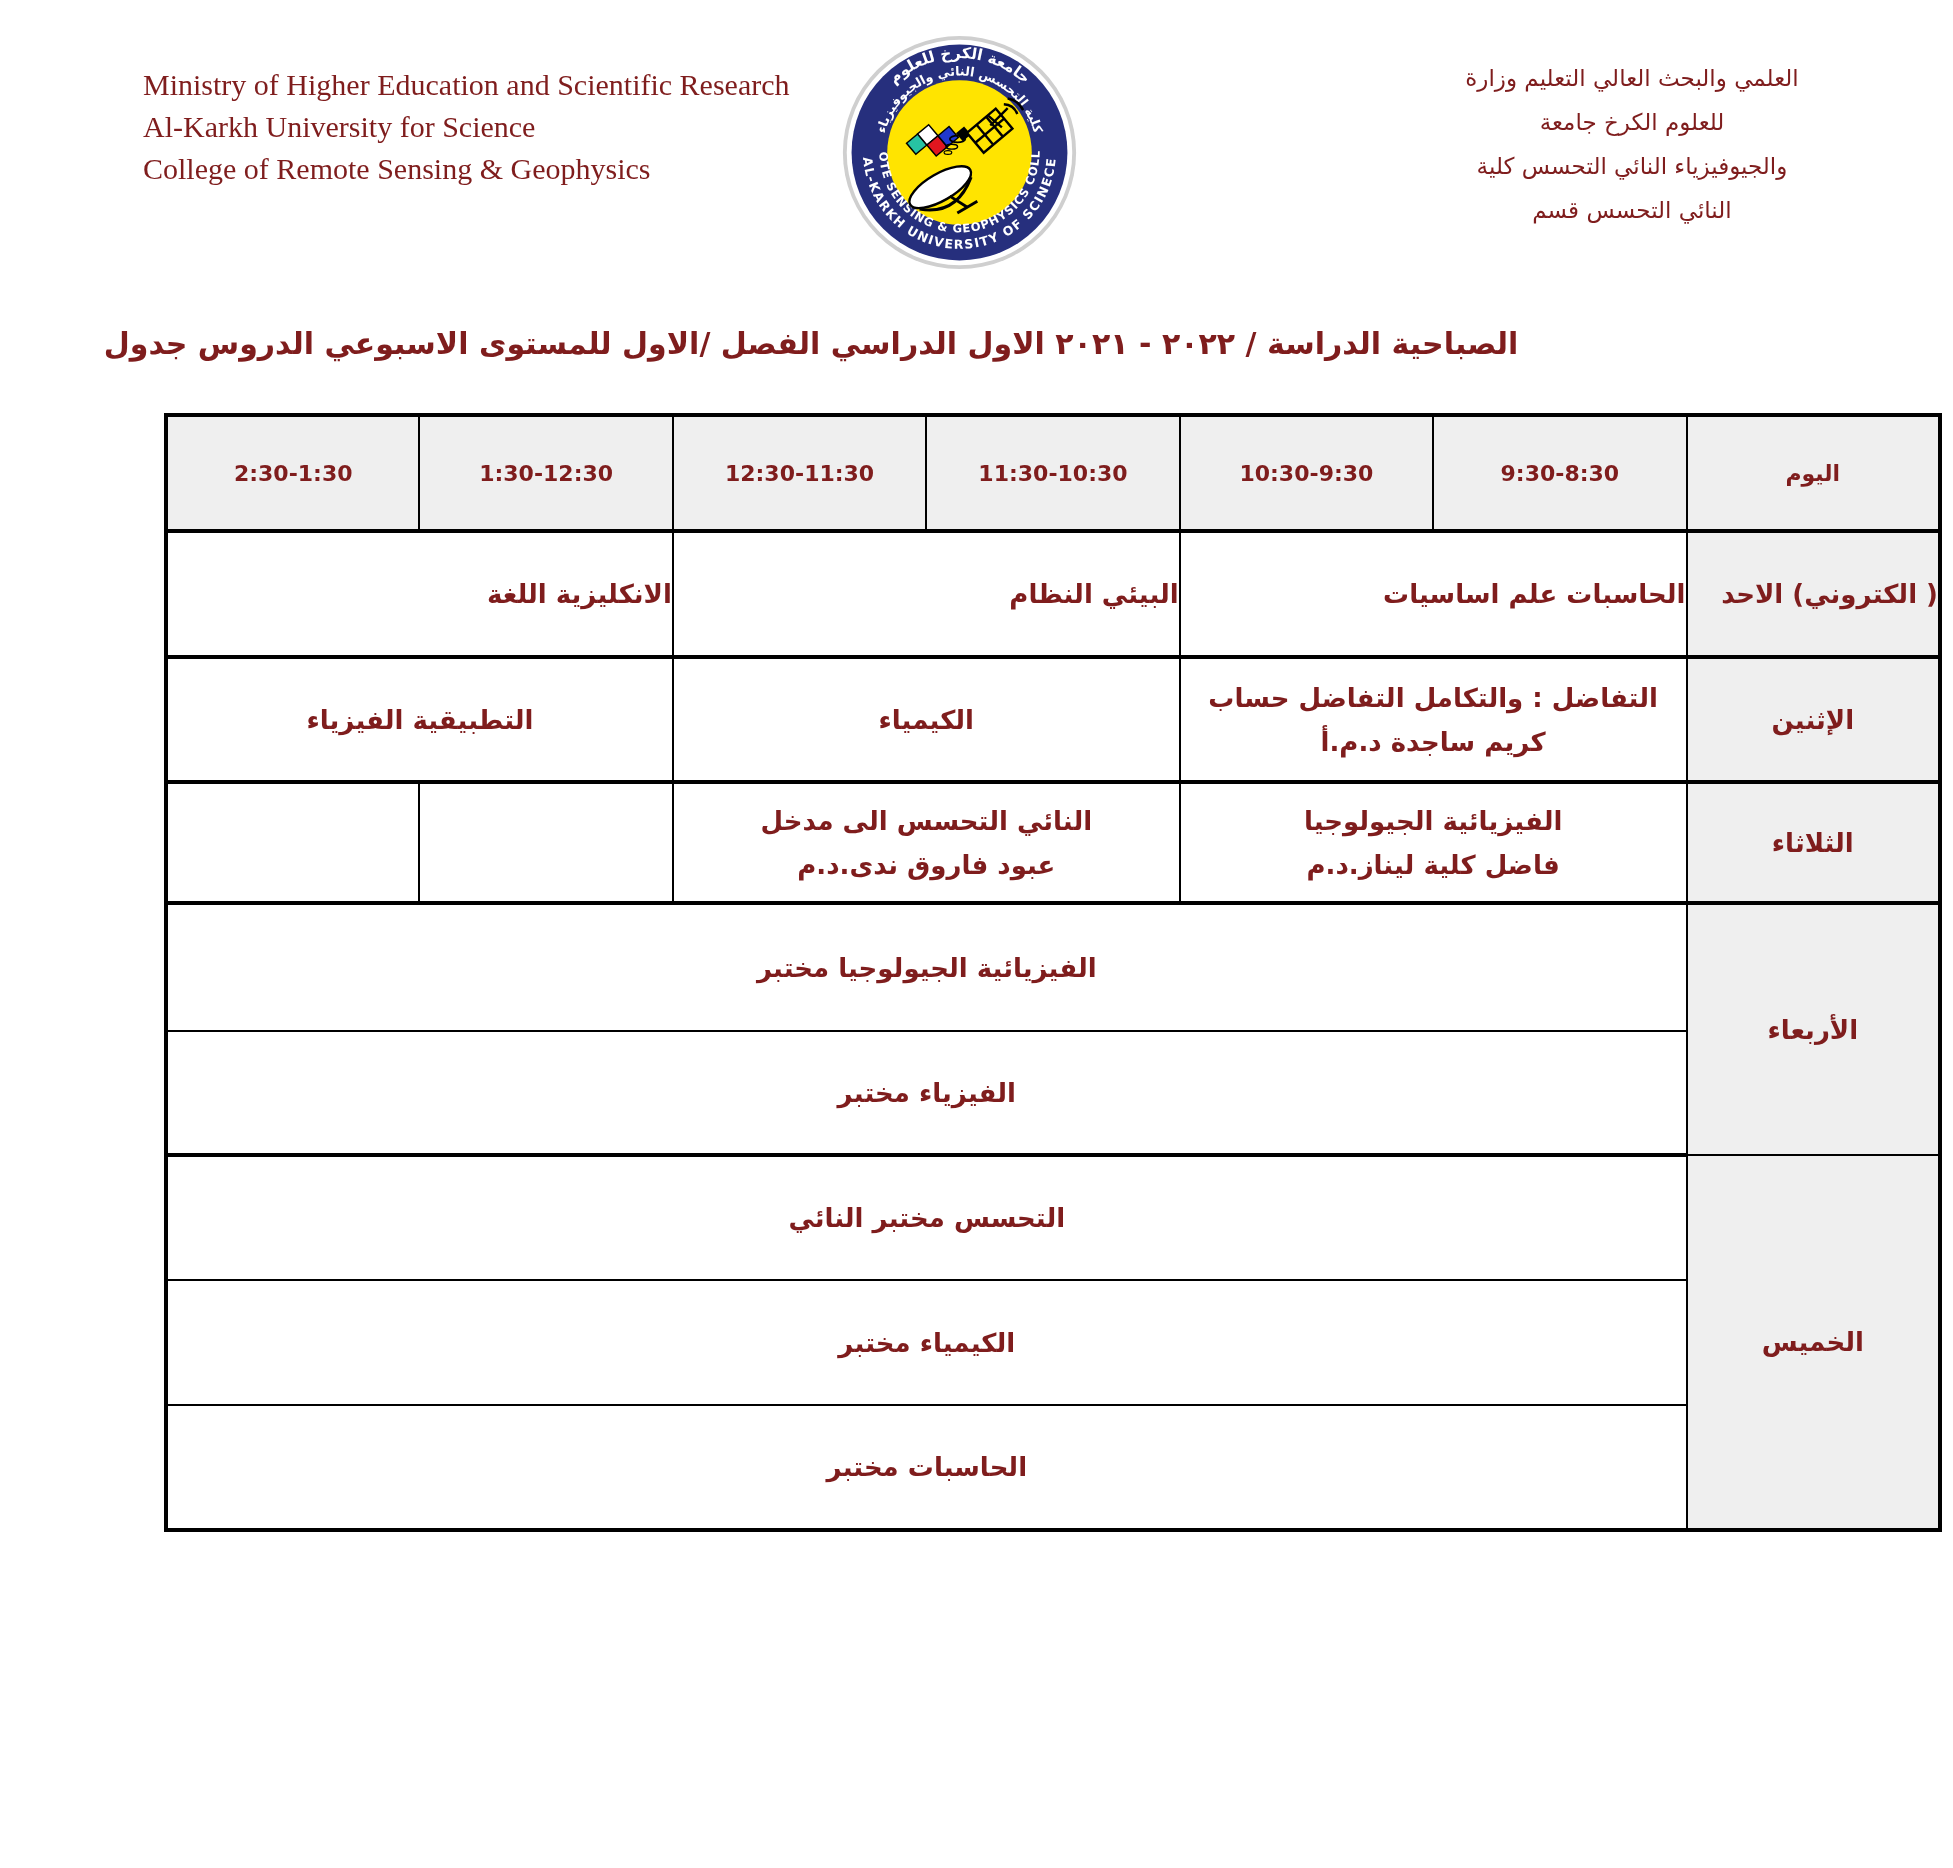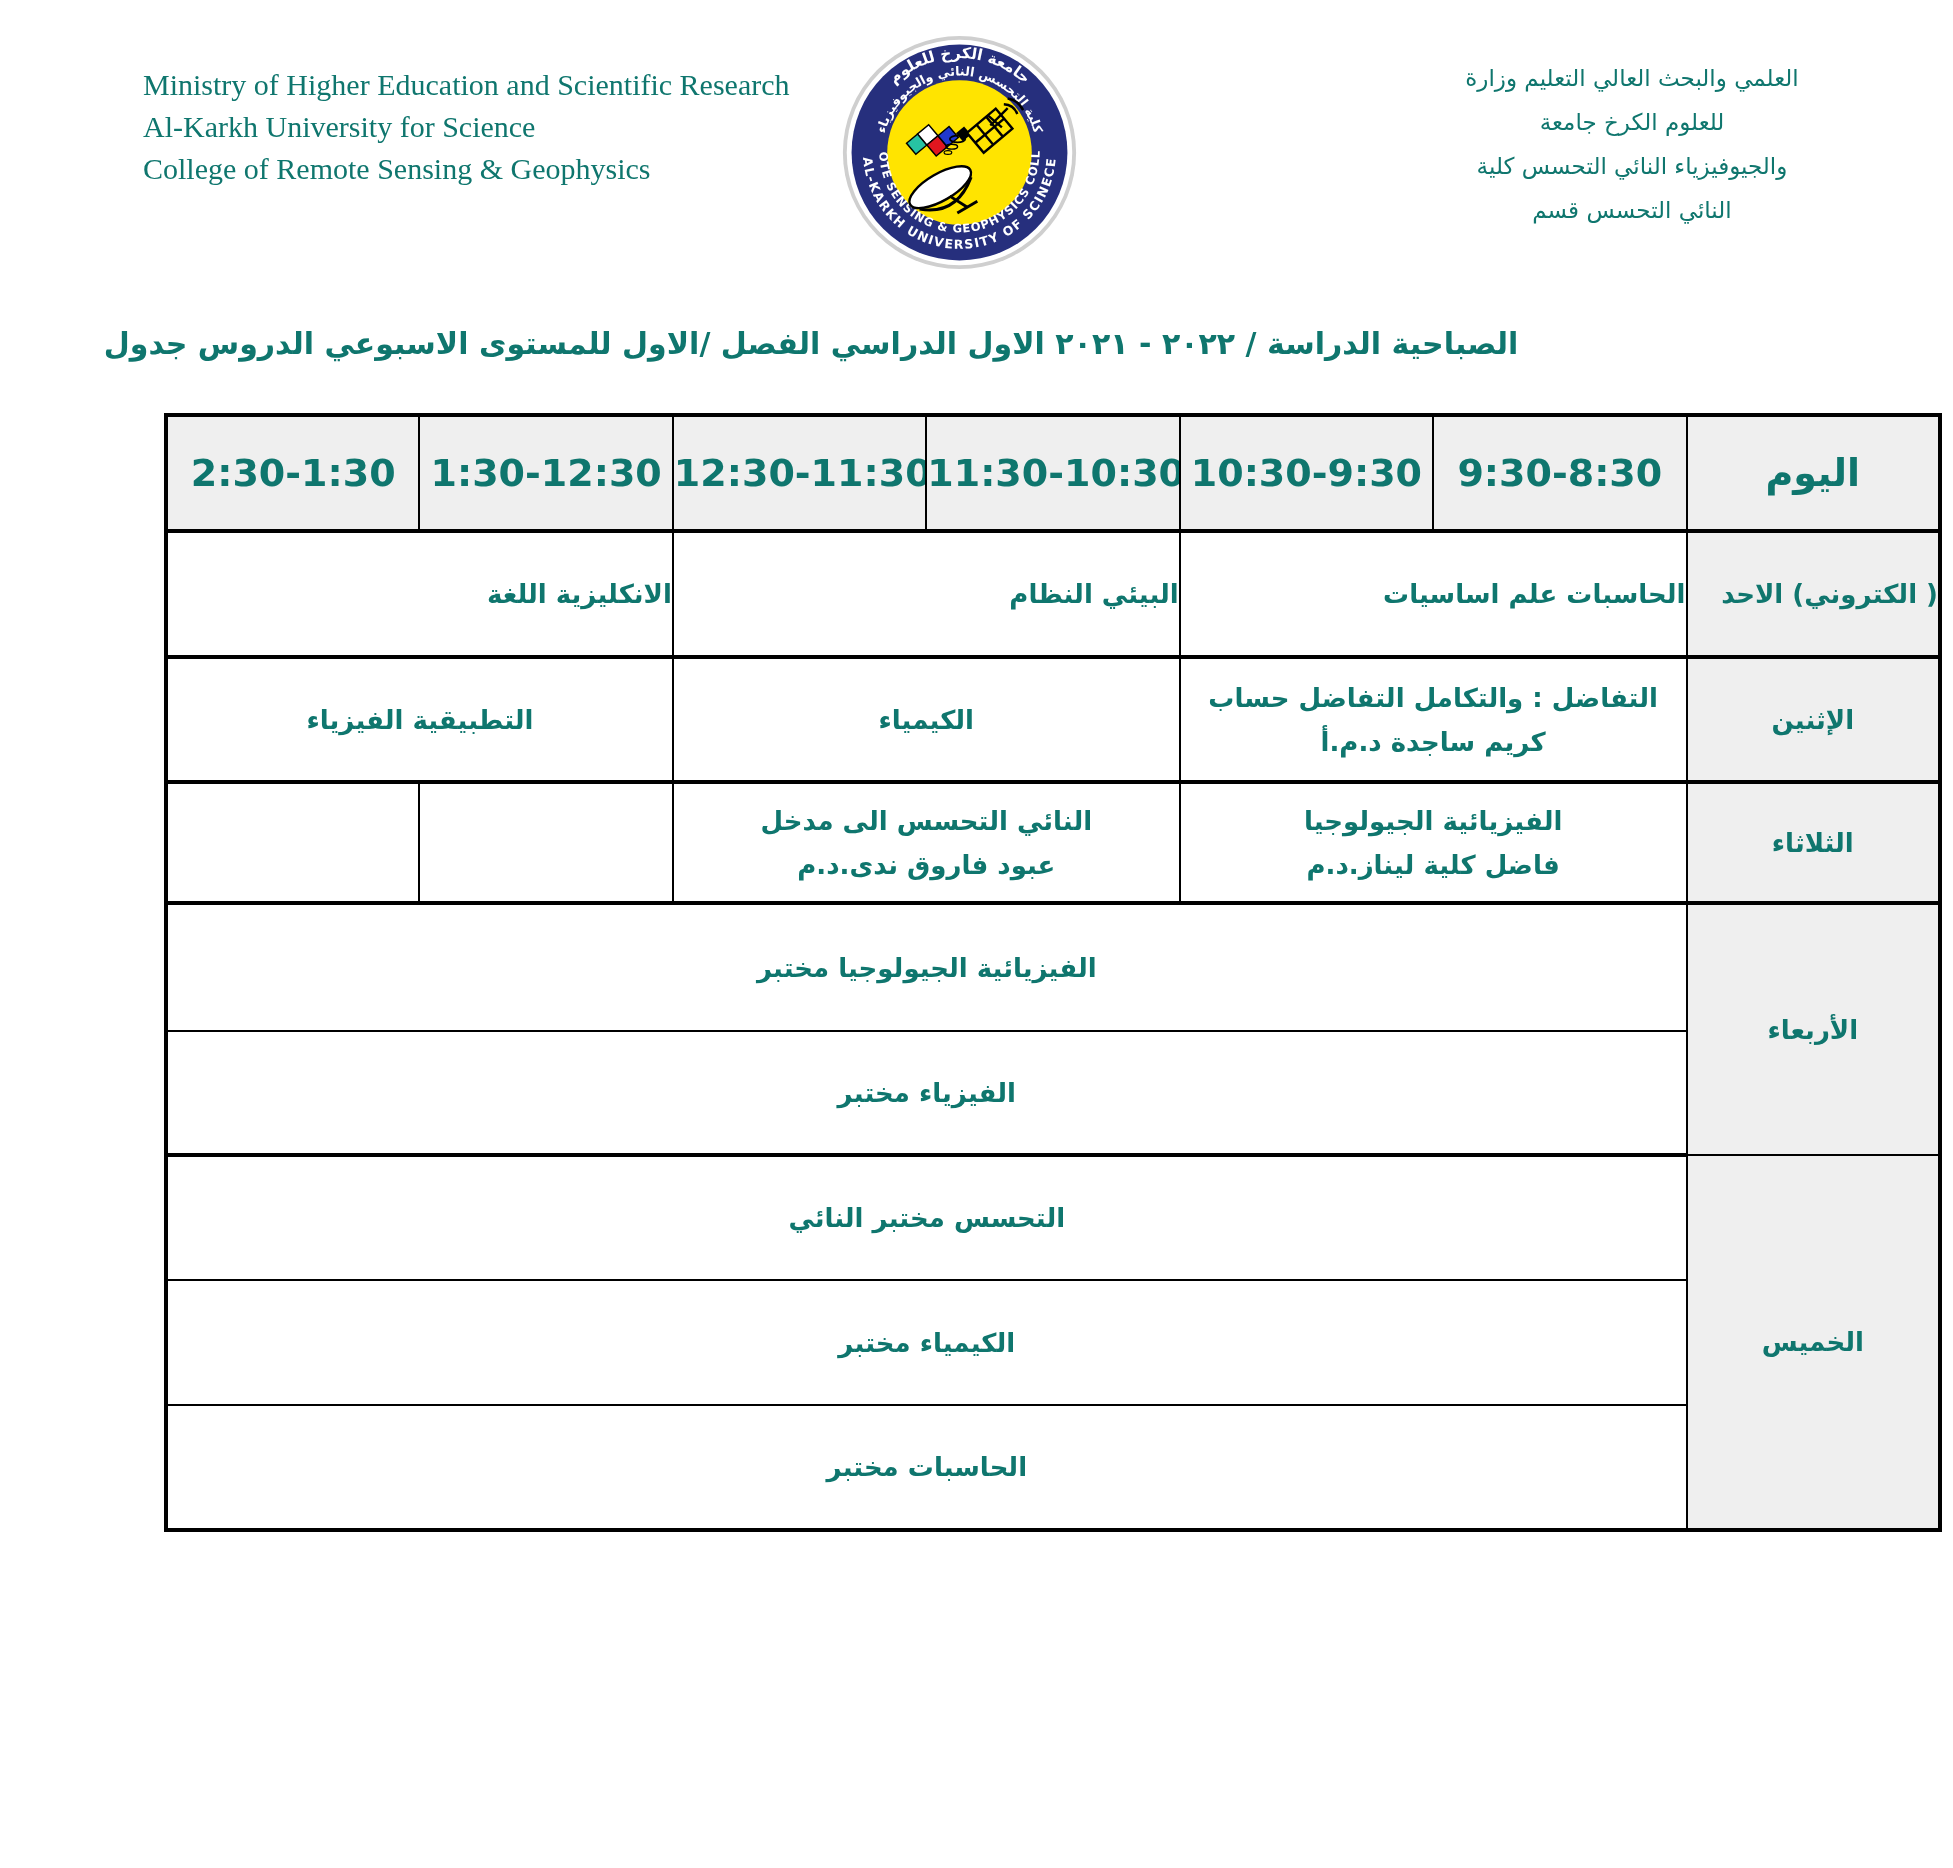--- a/index.html
+++ b/index.html
@@ -1,35 +1,35 @@
 <!DOCTYPE html>
 <html><head>
 <meta charset="utf-8">
 <style>
   html,body{margin:0;padding:0;background:#fff;}
   .page{position:relative;width:1953px;height:1868px;background:#ffffff;overflow:hidden;
-        font-family:"DejaVu Sans",sans-serif;color:#0f766e;}
+        font-family:"DejaVu Sans",sans-serif;color:#7f1d1d;}
   
   .vp{unicode-bidi:isolate;direction:ltr;}
   .letterhead-en{position:absolute;left:143px;top:64px;width:676px;
         font-family:"Liberation Serif","DejaVu Serif",serif;font-size:30px;line-height:42px;}
   .letterhead-ar{position:absolute;left:1381px;top:56px;width:502px;text-align:center;
         font-size:23px;line-height:44px;font-family:"DejaVu Sans",sans-serif;}
   .logo{position:absolute;left:840px;top:33px;}
   .logo-ar{font-size:16px;font-weight:bold;fill:#ffffff;font-family:"DejaVu Sans",sans-serif;}
   .logo-ar2{font-size:13px;font-weight:bold;fill:#ffffff;font-family:"DejaVu Sans",sans-serif;}
   .logo-en{font-size:13px;font-weight:bold;fill:#ffffff;letter-spacing:1.5px;font-family:"DejaVu Sans",sans-serif;}
   .logo-en2{font-size:12px;font-weight:bold;fill:#ffffff;letter-spacing:1px;font-family:"DejaVu Sans",sans-serif;}
   .doc-title{position:absolute;left:0;top:326px;width:1622px;text-align:center;
         font-size:30px;font-weight:bold;}
   .sched{position:absolute;left:164px;top:413px;width:1778px;border-collapse:collapse;
         table-layout:fixed;text-align:center;font-weight:bold;
         border:4.8px solid #000;}
   .sched th,.sched td{border:2.9px solid #000;padding:0;vertical-align:middle;overflow:hidden;}
-  .sched th{background:#efefef;font-size:38px;}
+  .sched th{background:#efefef;font-size:22px;}
   tr.row-head{height:116px;}
   tr.row-head th{border-bottom-width:4.8px;}
   tr.day-end>td{border-bottom-width:4.8px;}
   .day-col{background:#efefef;border-left-width:4.8px;font-size:26px;}
   .sched td{font-size:26px;}
   .bb5{border-bottom-width:4.8px;margin-left:28px;}
   .bb-thin{border-bottom-width:1.9px;}
   .bt-thin{border-top-width:1.9px;text-align:center;}
   tr.row-sun{height:126px;text-align:right;}
   tr.row-mon{height:125px;}

